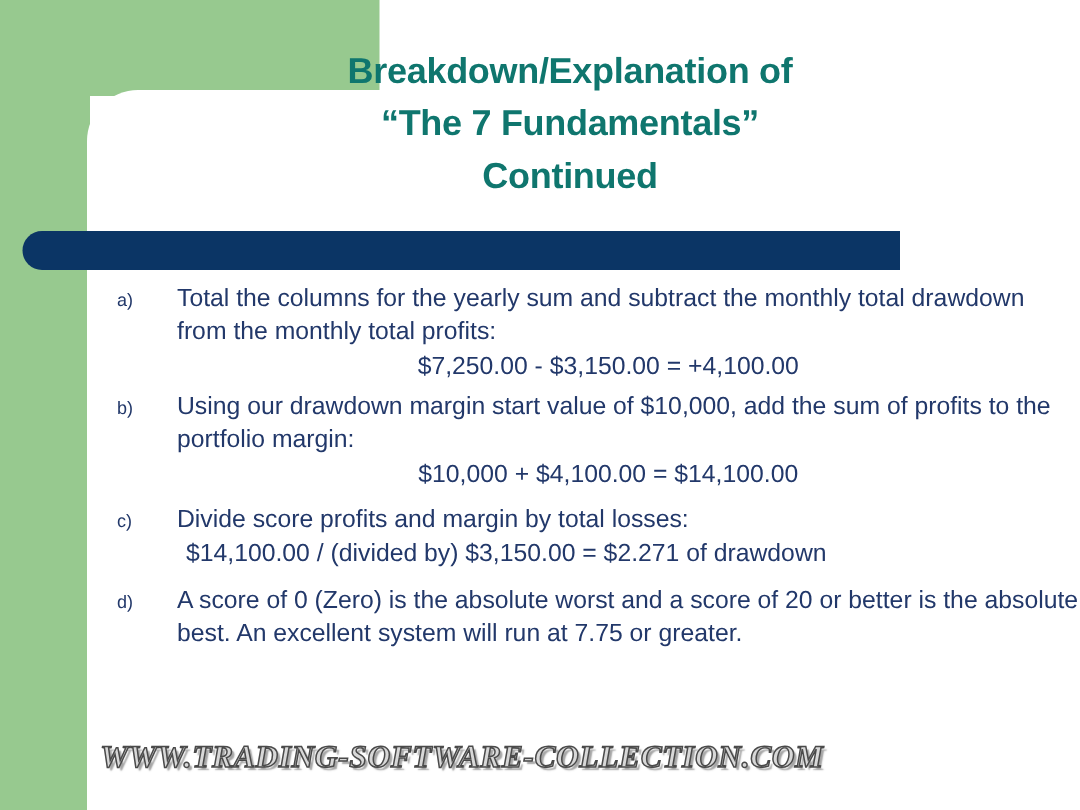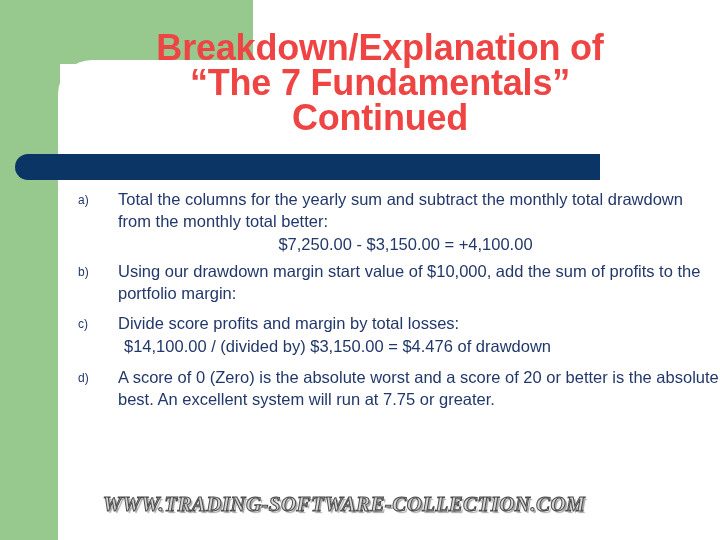--- a/index.html
+++ b/index.html
@@ -59,22 +59,22 @@
     border-bottom-left-radius: 13px;
   }
 
   
   .title {
     position: absolute;
     left: 80px;
     top: 30px;
     width: 600px;
     text-align: center;
-    color: #ef4444;
-    font-size: 36px;
+    color: #0f766e;
+    font-size: 24px;
     line-height: 35px;
     font-weight: bold;
     letter-spacing: -0.2px;
     white-space: pre-line;
   }
 
   
   .body-list {
     position: absolute;
     left: 60px;
@@ -130,21 +130,20 @@
     text-align: center;
     font-family: "Liberation Serif", serif;
     font-size: 21px;
     font-weight: bold;
     font-style: italic;
     letter-spacing: 0.4px;
     color: #d8d8d8;
     -webkit-text-stroke: 1px #4a4a4a;
     text-shadow: 2px 2px 1px rgba(90,90,90,0.55);
     white-space: nowrap;
-    margin-left: 36px;
   }
 </style>
 </head>
 <body>
 
 <div id="slide">
 
   <div class="green-top-block"></div>
   <div class="green-left-strip"></div>
   <div class="white-panel"></div>
@@ -152,37 +151,38 @@
 
   <div class="title">Breakdown/Explanation of
 “The 7 Fundamentals”
 Continued</div>
 
   <div class="body-list">
 
     <div class="item item-a">
       <div class="marker">a)</div>
       <div class="item-body">
-        <span class="item-text">Total the columns for the yearly sum and subtract the monthly total drawdown from the monthly total better:</span>
+        <span class="item-text">Total the columns for the yearly sum and subtract the monthly total drawdown from the monthly total profits:</span>
         <span class="item-eq">$7,250.00 - $3,150.00 = +4,100.00</span>
       </div>
     </div>
 
     <div class="item item-b">
       <div class="marker">b)</div>
       <div class="item-body">
         <span class="item-text">Using our drawdown margin start value of $10,000, add the sum of profits to the portfolio margin:</span>
+        <span class="item-eq">$10,000 + $4,100.00 = $14,100.00</span>
       </div>
     </div>
 
     <div class="item item-c">
       <div class="marker">c)</div>
       <div class="item-body">
         <span class="item-text">Divide score profits and margin by total losses:</span>
-        <span class="item-sub">$14,100.00 / (divided by) $3,150.00 = $4.476 of drawdown</span>
+        <span class="item-sub">$14,100.00 / (divided by) $3,150.00 = $2.271 of drawdown</span>
       </div>
     </div>
 
     <div class="item item-d">
       <div class="marker">d)</div>
       <div class="item-body">
         <span class="item-text">A score of 0 (Zero) is the absolute worst and a score of 20 or better is the absolute best. An excellent system will run at 7.75 or greater.</span>
       </div>
     </div>
 

